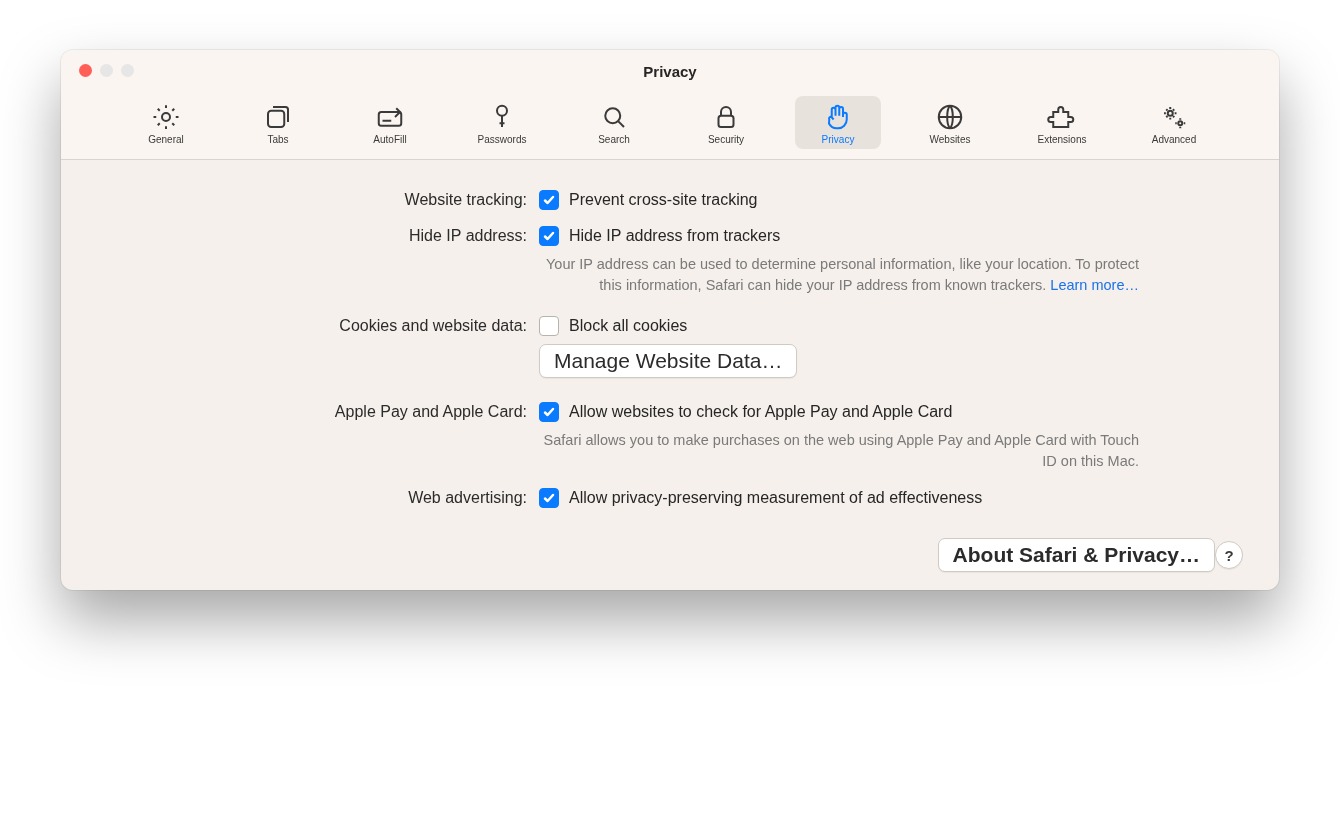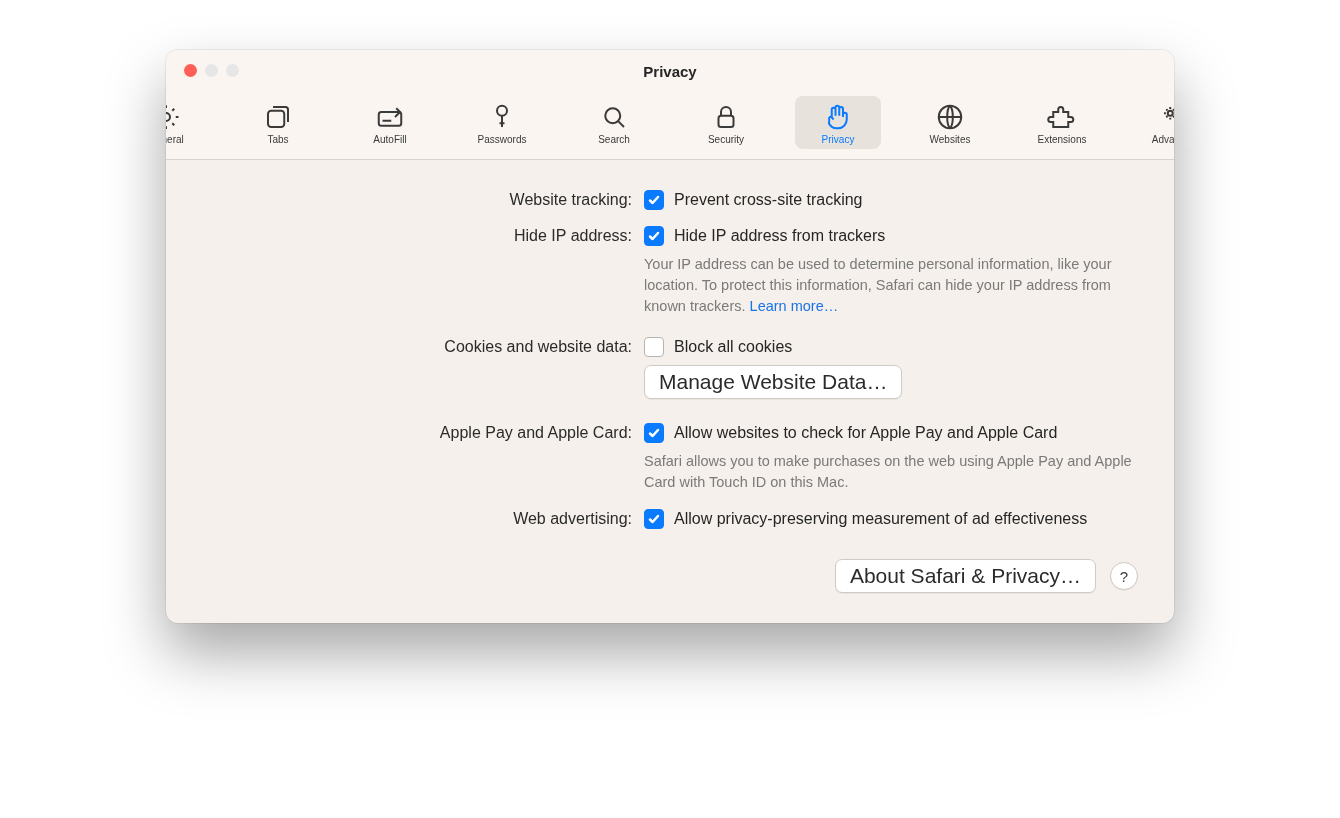--- a/index.html
+++ b/index.html
@@ -13,21 +13,21 @@
     --selected-bg:#e7e2dc;
   }
   html,body{margin:0;padding:0;height:100%;}
   body{
     font-family:-apple-system,BlinkMacSystemFont,"Segoe UI","Helvetica Neue",Arial,sans-serif;
     font-size:15px;color:var(--text);
     display:flex;align-items:flex-start;justify-content:center;
     background:transparent;
   }
   .window{
-    width:1008px;margin:50px auto 0 auto;
+    width:1218px;margin:50px auto 0 auto;
     background:var(--win-bg);
     border-radius:12px;
     box-shadow:0 30px 60px rgba(0,0,0,.35),0 0 0 1px rgba(0,0,0,.06);
     overflow:hidden;
     position:relative;
   }
   
   .titlebar{
     height:42px;
     display:flex;align-items:center;justify-content:center;
@@ -54,52 +54,52 @@
     min-width:70px;padding:6px 8px 4px 8px;border-radius:8px;
     color:#3a3a3a;cursor:default;
   }
   .tab .ticon{width:30px;height:30px;display:flex;align-items:center;justify-content:center;}
   .tab svg{width:30px;height:30px;stroke:#3a3a3a;fill:none;stroke-width:1.6;}
   .tab.selected{background:var(--selected-bg);color:var(--accent);}
   .tab.selected svg{stroke:var(--accent);}
   .tab .tlabel{font-size:10px;}
   
   .content{
-    padding:30px 36px 30px 36px;
+    padding:30px 36px 18px 36px;
   }
   .row{
     display:flex;align-items:flex-start;gap:12px;
     margin-bottom:16px;
   }
   .row .lbl{
     width:430px;text-align:right;color:#2b2b2b;
     padding-top:1px;
     font-size:16px;
   }
   .row .val{flex:1;display:flex;flex-direction:column;gap:8px;max-width:600px;}
   .checkline{display:flex;align-items:center;gap:10px;}
   .chk{
     width:18px;height:18px;border-radius:4px;border:1px solid #b8b3ad;
     background:#fff;display:inline-flex;align-items:center;justify-content:center;
     flex-shrink:0;
   }
   .chk.checked{background:var(--accent);border-color:var(--accent);}
   .chk.checked svg{stroke:#fff;}
   .chk svg{width:12px;height:12px;stroke-width:2.5;fill:none;stroke-linecap:round;stroke-linejoin:round;}
-  .desc{color:var(--muted);font-size:14.5px;line-height:1.45;}
+  .desc{color:var(--muted);font-size:14.5px;line-height:1.45;text-align:right;}
   .desc a{color:var(--link);text-decoration:none;}
   .btn{
     background:#fff;border:1px solid #cfcac4;border-radius:7px;
     padding:4px 14px;font-size:21px;color:#2b2b2b;
     box-shadow:0 1px 1px rgba(0,0,0,.05);
     display:inline-block;width:fit-content;cursor:default;
   }
   .bottom{
-    display:flex;justify-content:flex-end;align-items:center;gap:14px;
-    padding:10px 0 0 0;margin-top:20px;
+    display:flex;justify-content:flex-end;align-items:center;
+    padding:10px 0 0 0;margin-top:20px;font-weight:bold;
   }
   .helpbtn{
     width:26px;height:26px;border-radius:50%;border:1px solid #cfcac4;
     background:#fff;display:flex;align-items:center;justify-content:center;
     font-size:15px;color:#3a3a3a;box-shadow:0 1px 1px rgba(0,0,0,.05);
   }
   .chktext{font-size:16px;}
 </style>
 </head>
 <body>

